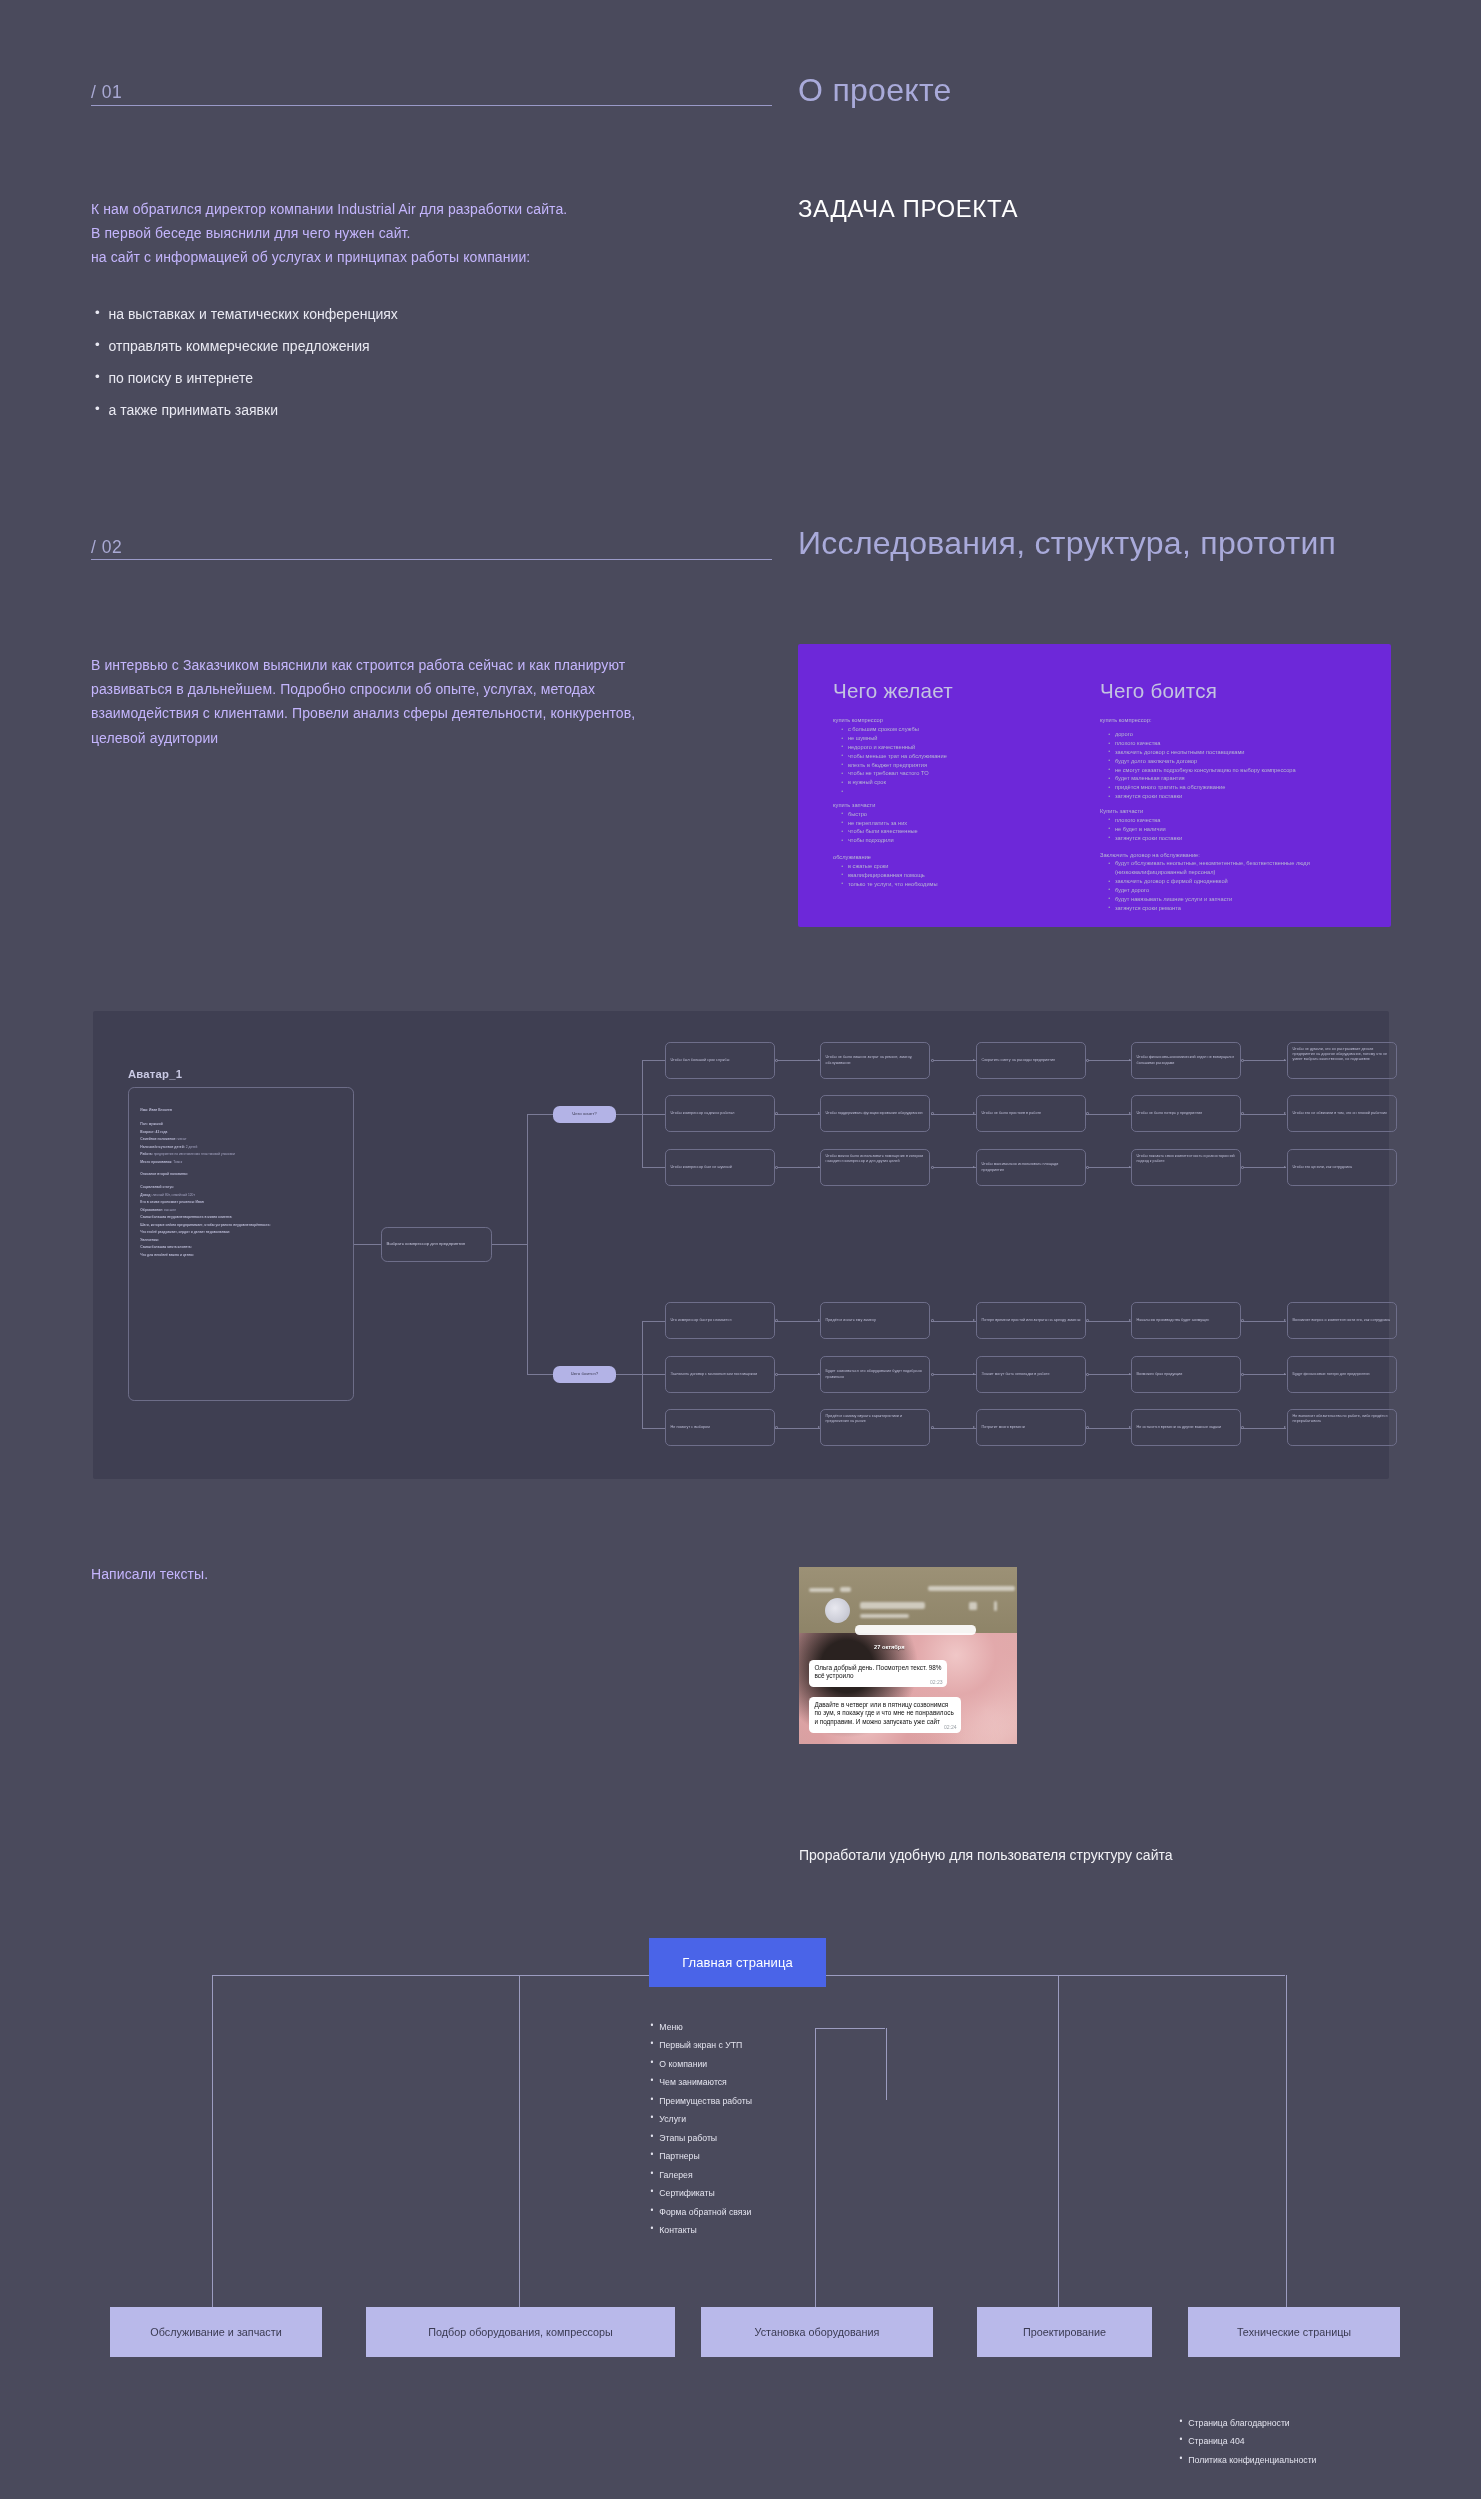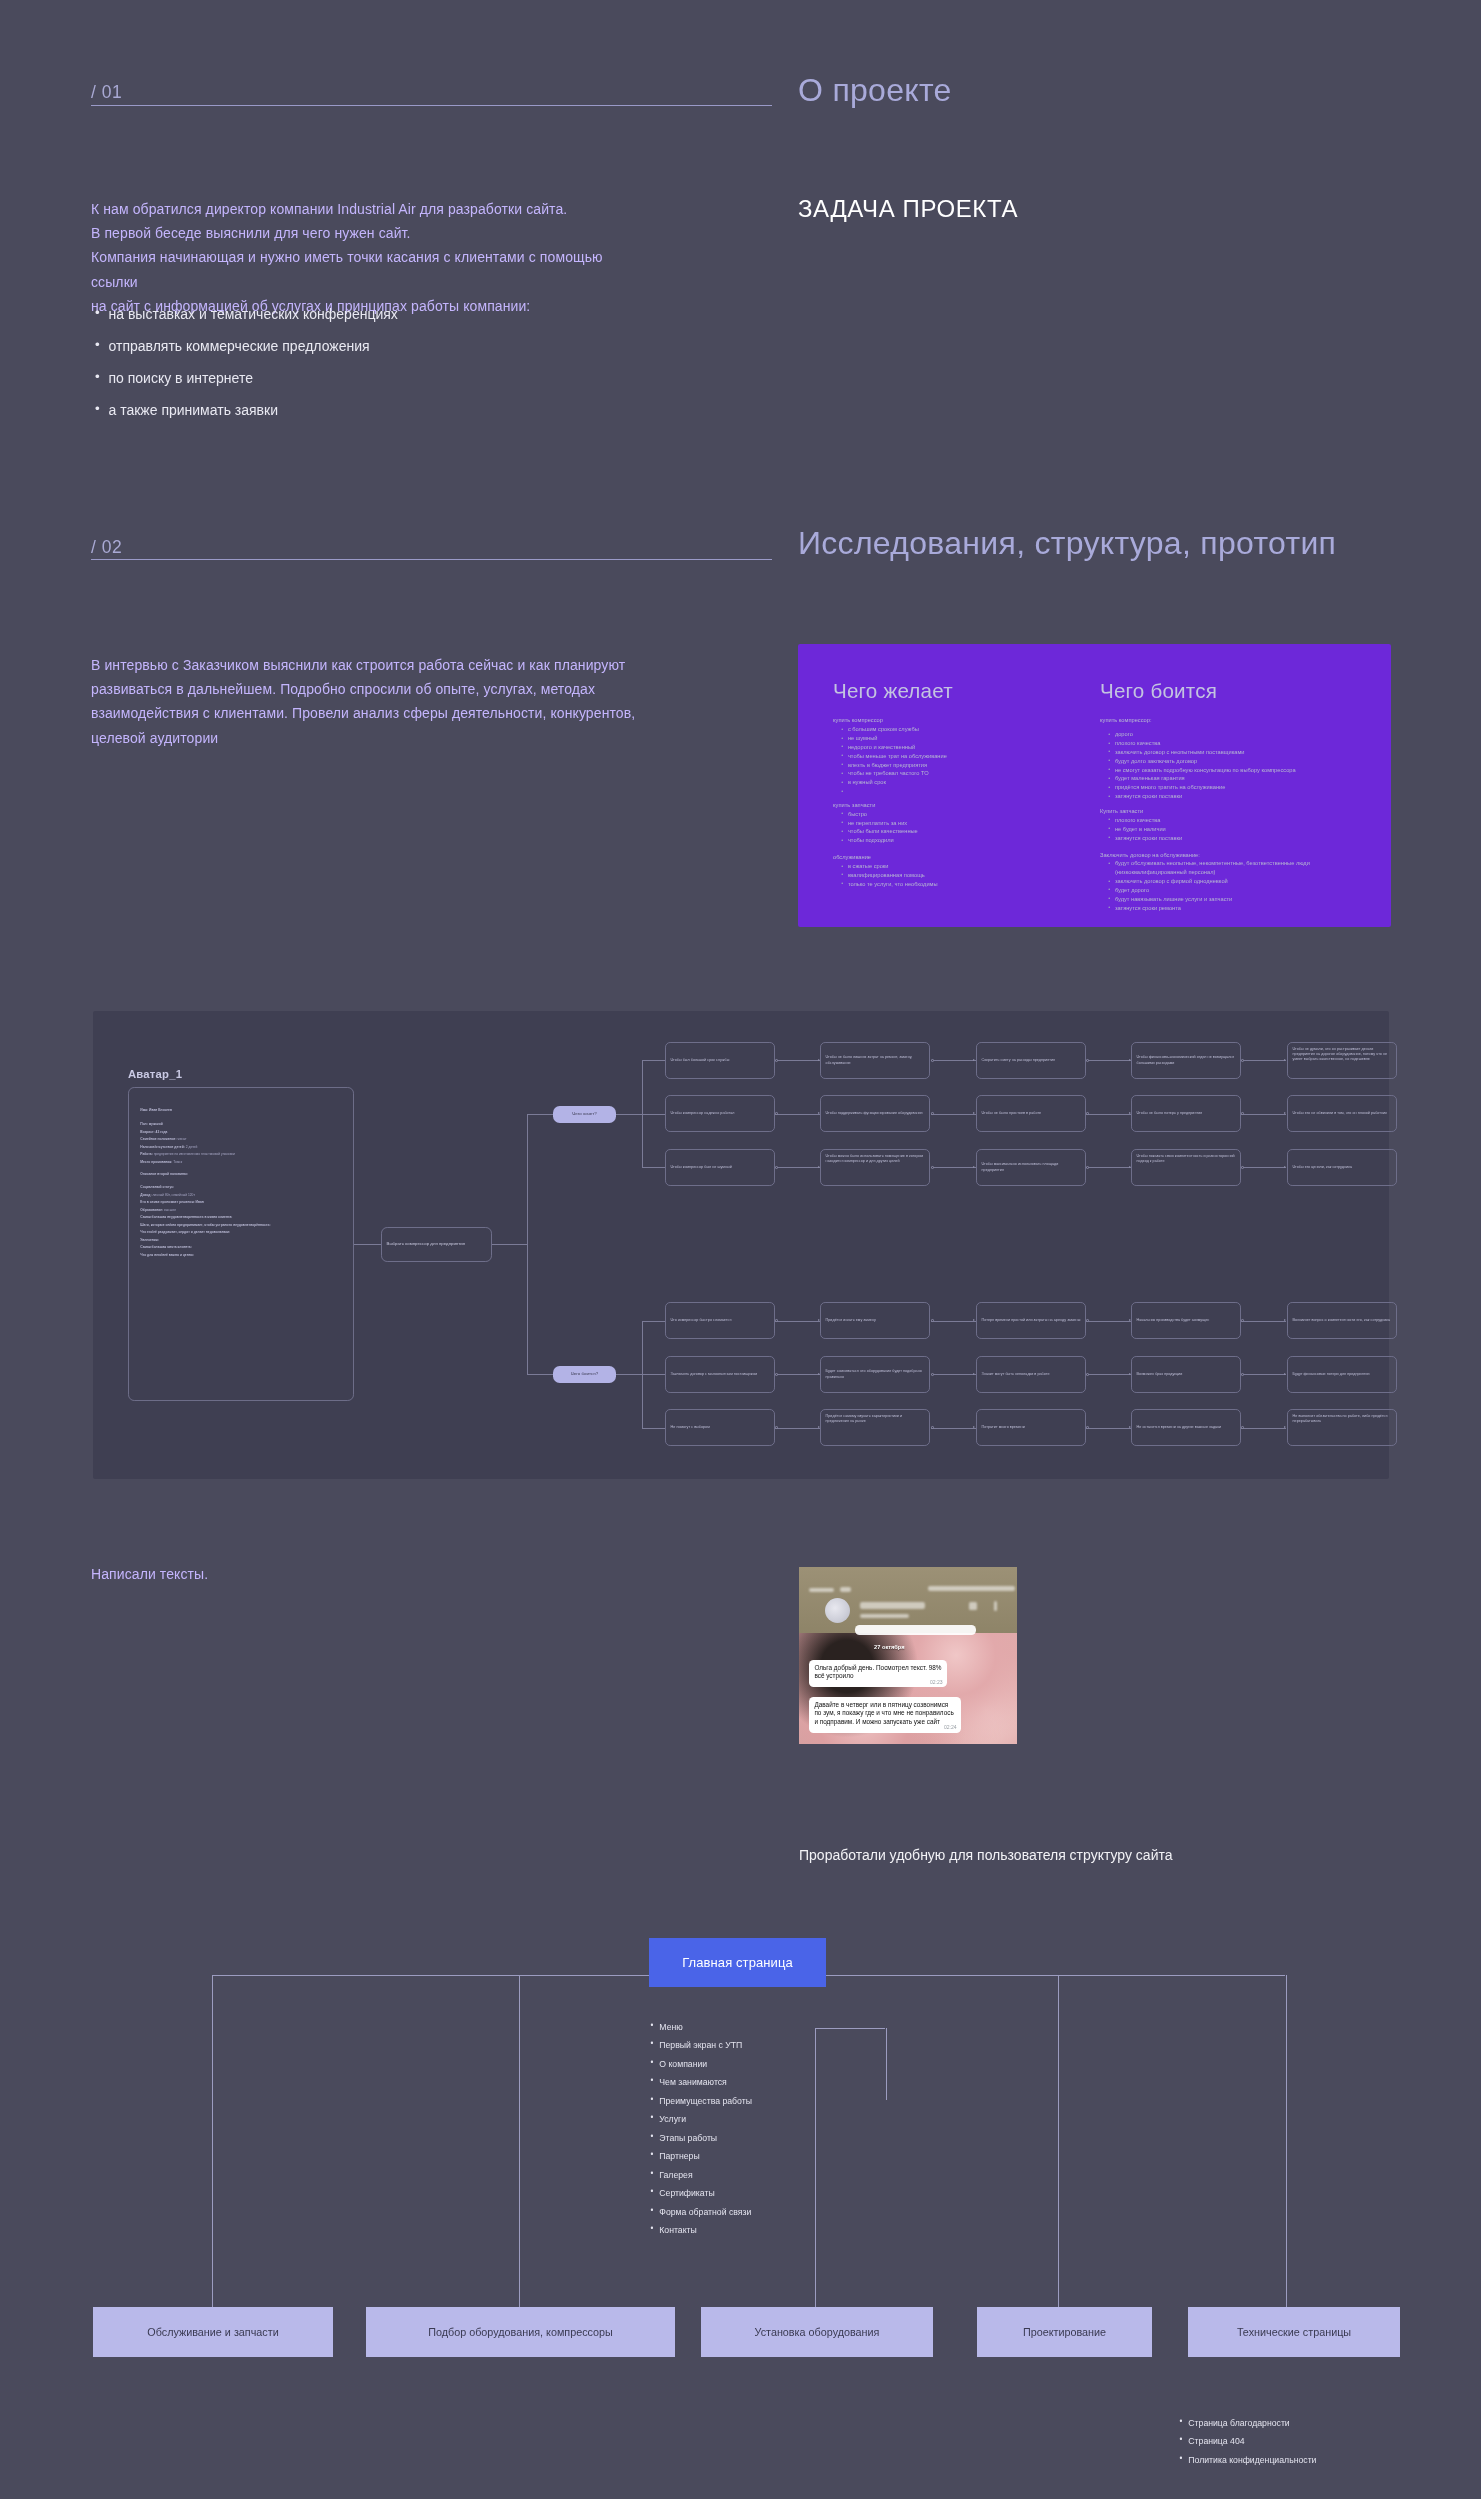--- a/index.html
+++ b/index.html
@@ -302,21 +302,20 @@
 
 <div class="page">
 
   <div class="sec-num" style="left:91px; top:82px;">/ 01</div>
   <div class="sec-rule" style="left:91px; top:105px; width:681px;"></div>
   <div class="sec-title" style="left:798px; top:72px;">О проекте</div>
 
   <div class="body-copy" style="left:91px; top:197px; width:514px;">
     <p>К нам обратился директор компании Industrial Air для разработки сайта.</p>
     <p>В первой беседе выяснили для чего нужен сайт.</p>
-    <p>Компания начинающая и нужно иметь точки касания с клиентами с помощью ссылки</p>
     <p>на сайт с информацией об услугах и принципах работы компании:</p>
   </div>
 
   <ul class="dotlist" style="left:91px; top:307px; width:463px;">
     <li>на выставках и тематических конференциях</li>
     <li>отправлять коммерческие предложения</li>
     <li>по поиску в интернете</li>
     <li>а также принимать заявки</li>
   </ul>
 
@@ -628,21 +627,21 @@
     <li>Преимущества работы</li>
     <li>Услуги</li>
     <li>Этапы работы</li>
     <li>Партнеры</li>
     <li>Галерея</li>
     <li>Сертификаты</li>
     <li>Форма обратной связи</li>
     <li>Контакты</li>
   </ul>
 
-  <div class="sm-box" style="left:93px; top:2307px; width:240px; height:50px;">Обслуживание и запчасти</div>
+  <div class="sm-box" style="left:110px; top:2307px; width:212px; height:50px;">Обслуживание и запчасти</div>
   <div class="sm-box" style="left:366px; top:2307px; width:309px; height:50px;">Подбор оборудования, компрессоры</div>
   <div class="sm-box" style="left:701px; top:2307px; width:232px; height:50px;">Установка оборудования</div>
   <div class="sm-box" style="left:977px; top:2307px; width:175px; height:50px;">Проектирование</div>
   <div class="sm-box" style="left:1188px; top:2307px; width:212px; height:50px;">Технические страницы</div>
 
   <ul class="sm-list" style="left:1178px; top:2418px;">
     <li>Страница благодарности</li>
     <li>Страница 404</li>
     <li>Политика конфиденциальности</li>
   </ul>

